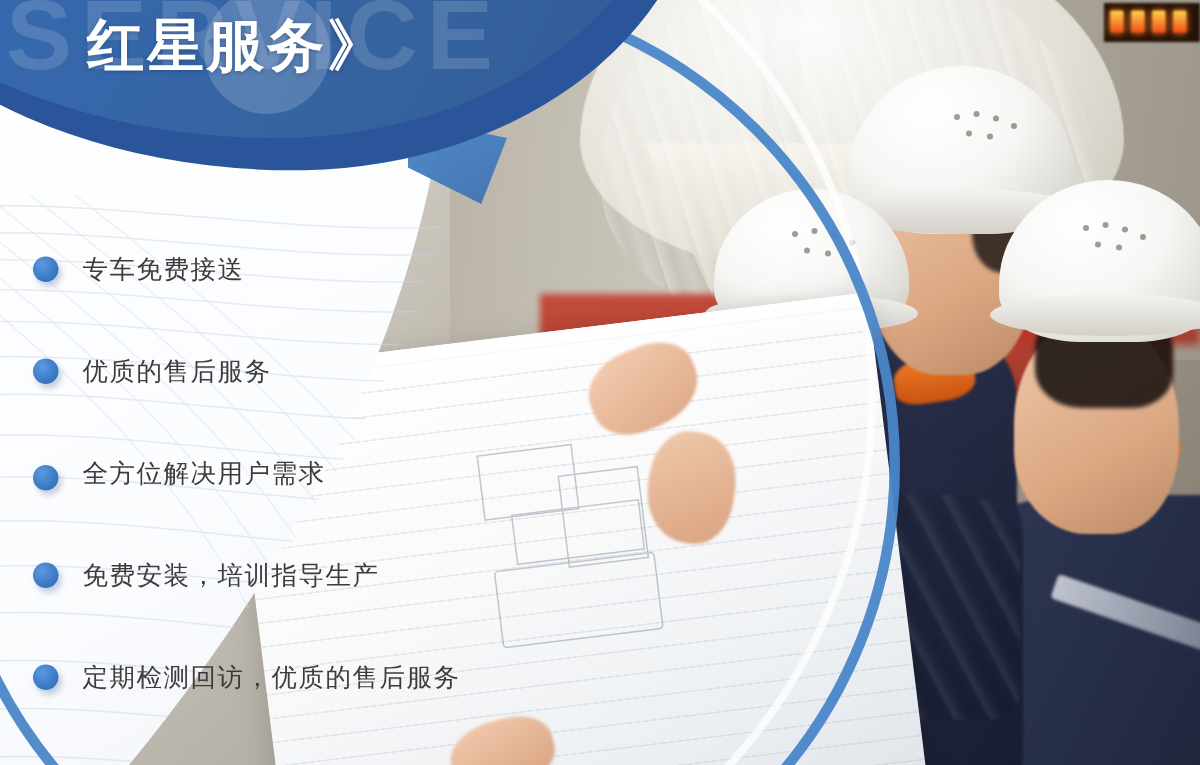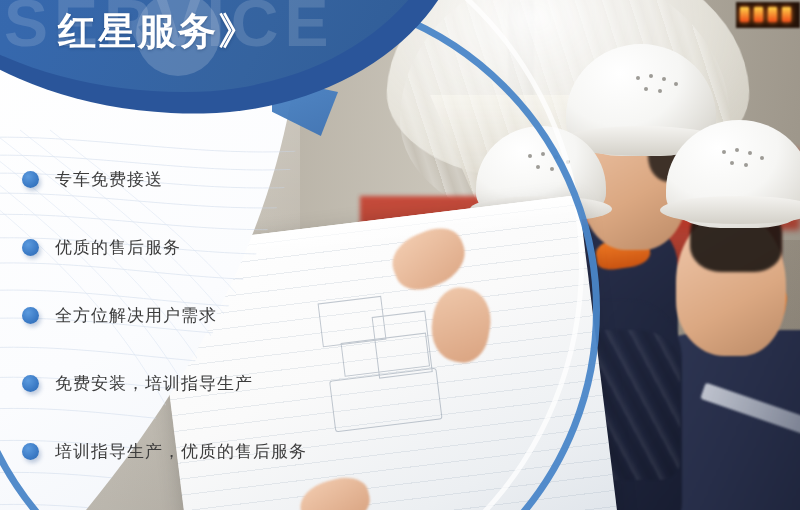--- a/index.html
+++ b/index.html
@@ -274,21 +274,21 @@
     background:radial-gradient(circle at 36% 32%, #5b9ade, #3a79c4 62%, #2f68ae 100%);
     box-shadow:2px 3px 4px rgba(40,80,140,.28);
     flex:0 0 auto;
   }
   .btext {
     font-size:17px; color:#3c3c3c; letter-spacing:1px;
     font-family:"Liberation Sans", sans-serif;
   }
   .r0 { left:22px; top:168px; }
   .r1 { left:22px; top:236px; }
-  .r2 { left:22px; top:304px; }
+  .r2 { left:22px; top:304px;align-items:flex-end; }
   .r3 { left:22px; top:372px;text-align:center; }
   .r4 { left:22px; top:440px; }
 </style>
 </head>
 <body>
 
 <div id="stage">
 
   <div class="photo-layer">
     <div class="photo-bg"></div>
@@ -425,17 +425,17 @@
     <div class="bullet-row r2">
       <span class="dot"></span>
       <span class="btext">全方位解决用户需求</span>
     </div>
     <div class="bullet-row r3">
       <span class="dot"></span>
       <span class="btext">免费安装，培训指导生产</span>
     </div>
     <div class="bullet-row r4">
       <span class="dot"></span>
-      <span class="btext">培训指导生产，优质的售后服务</span>
+      <span class="btext">定期检测回访，优质的售后服务</span>
     </div>
   </div>
 
 </div>
 
 </body></html>

